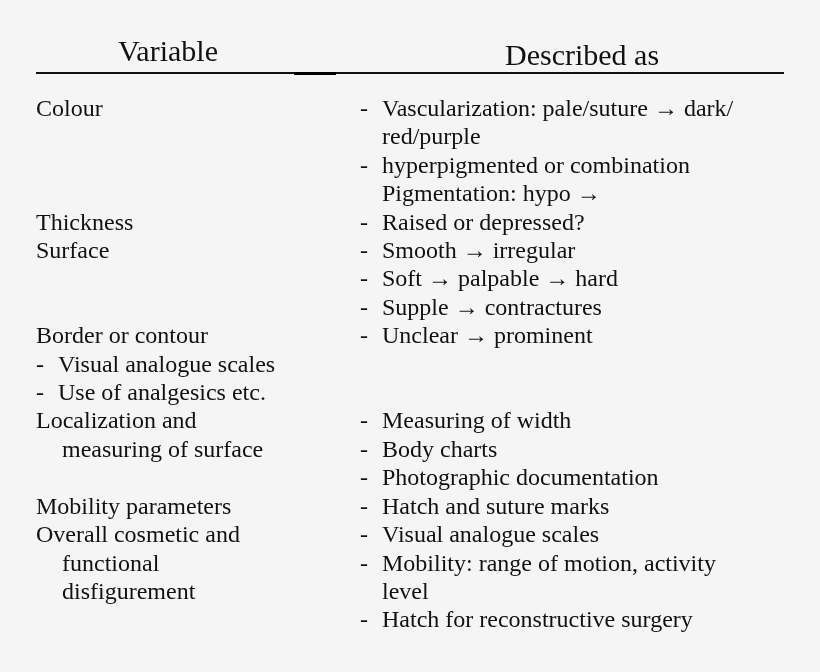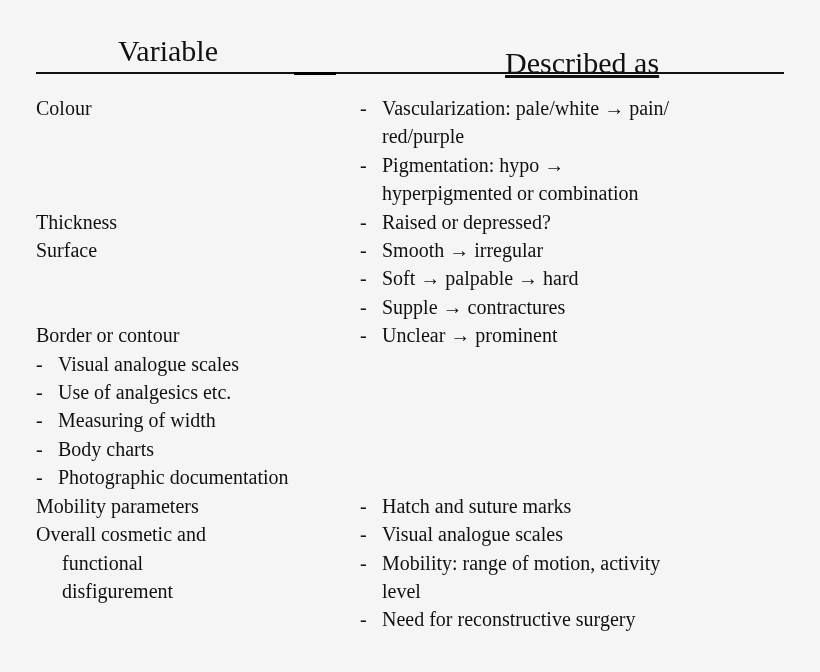--- a/index.html
+++ b/index.html
@@ -30,22 +30,21 @@
       font-size: 30px;
     }
     .head .h1 {
       position: absolute;
       left: 82px;
       top: 0;
     }
     .head .h2 {
       position: absolute;
       left: 469px;
-      top: 12px;
-      text-decoration: underline;
+      top: 4px;
     }
     .rule {
       position: absolute;
       top: 72px;
       left: 0;
       width: 748px;
       height: 2px;
       background: #111;
     }
     .rule .thick {
@@ -54,21 +53,21 @@
       width: 42px;
       top: -0.5px;
       height: 3px;
       background: #000;
     }
     .body {
       position: absolute;
       top: 94px;
       left: 0;
       width: 748px;
-      font-size: 20px;
+      font-size: 24px;
       line-height: 28.4px;
     }
     .row {
       display: flex;
       align-items: flex-start;
     }
     .var {
       width: 324px;
       flex: 0 0 324px;
     }
@@ -107,27 +106,27 @@
       <div class="thick"></div>
     </div>
   <div class="body" id="table-body">
       <div class="row">
         <div class="var">
           <span class="line">Colour</span>
         </div>
         <div class="desc">
           <div class="item">
             <span class="dash">-</span>
-            <span class="text">Vascularization: pale/white → pain/</span>
+            <span class="text">Vascularization: pale/suture → dark/</span>
             <span class="text">red/purple</span>
           </div>
           <div class="item">
             <span class="dash">-</span>
+            <span class="text">hyperpigmented or combination</span>
             <span class="text">Pigmentation: hypo →</span>
-            <span class="text">hyperpigmented or combination</span>
           </div>
         </div>
       </div>
       <div class="row">
         <div class="var">
           <span class="line">Thickness</span>
         </div>
         <div class="desc">
           <div class="item">
             <span class="dash">-</span>
@@ -171,20 +170,24 @@
             <span class="dash">-</span>
             <span class="text">Visual analogue scales</span>
           </div>
           <div class="item">
             <span class="dash">-</span>
             <span class="text">Use of analgesics etc.</span>
           </div>
         </div>
       </div>
       <div class="row">
+        <div class="var">
+          <span class="line">Localization and</span>
+          <span class="line indent">measuring of surface</span>
+        </div>
         <div class="desc">
           <div class="item">
             <span class="dash">-</span>
             <span class="text">Measuring of width</span>
           </div>
           <div class="item">
             <span class="dash">-</span>
             <span class="text">Body charts</span>
           </div>
           <div class="item">
@@ -215,18 +218,18 @@
             <span class="dash">-</span>
             <span class="text">Visual analogue scales</span>
           </div>
           <div class="item">
             <span class="dash">-</span>
             <span class="text">Mobility: range of motion, activity</span>
             <span class="text">level</span>
           </div>
           <div class="item">
             <span class="dash">-</span>
-            <span class="text">Need for reconstructive surgery</span>
+            <span class="text">Hatch for reconstructive surgery</span>
           </div>
         </div>
       </div>
     </div>
 </div>
 
 </body></html>

